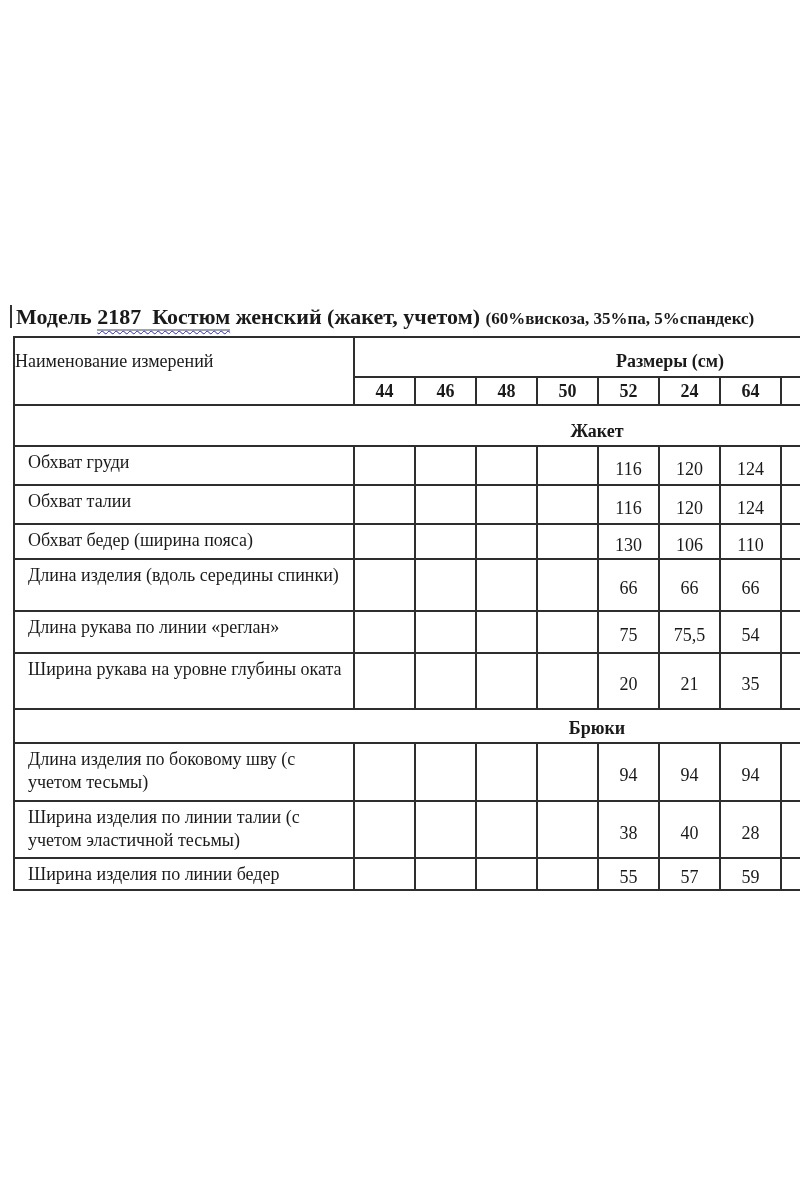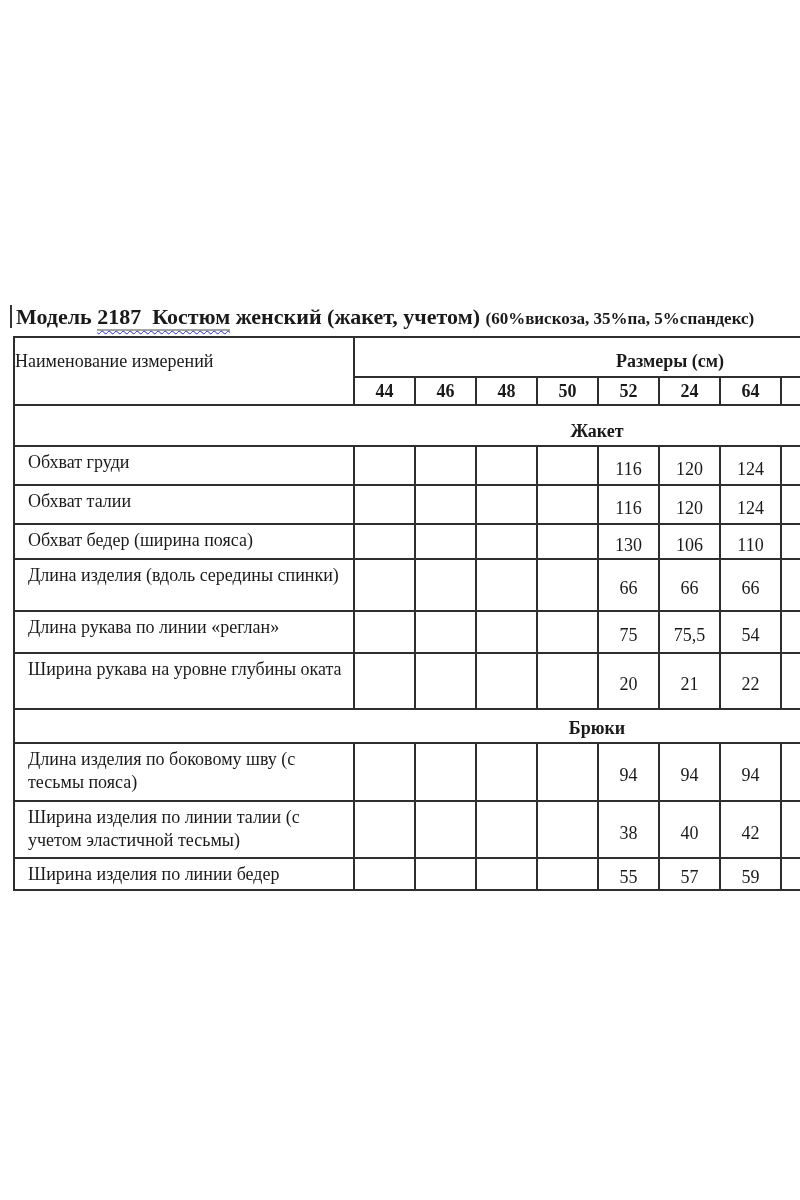--- a/index.html
+++ b/index.html
@@ -149,53 +149,53 @@
   </tr>
 
   <tr style="height:56px">
     <td class="label">Ширина рукава на уровне глубины оката</td>
     <td class="val"></td>
     <td class="val"></td>
     <td class="val"></td>
     <td class="val"></td>
     <td class="val">20</td>
     <td class="val">21</td>
-    <td class="val">22</td>
+    <td class="val">35</td>
     <td class="val"></td>
 
   </tr>
 
   <tr style="height:34px">
     <td class="band" colspan="11">
           <span class="pos">Брюки</span>
         </td>
   </tr>
 
   <tr style="height:58px">
-    <td class="label">Длина изделия по боковому шву (с тесьмы пояса)</td>
+    <td class="label">Длина изделия по боковому шву (с учетом тесьмы)</td>
     <td class="val"></td>
     <td class="val"></td>
     <td class="val"></td>
     <td class="val"></td>
     <td class="val">94</td>
     <td class="val">94</td>
     <td class="val">94</td>
     <td class="val"></td>
 
   </tr>
 
   <tr style="height:57px">
     <td class="label">Ширина изделия по линии талии (с учетом эластичной тесьмы)</td>
     <td class="val"></td>
     <td class="val"></td>
     <td class="val"></td>
     <td class="val"></td>
     <td class="val">38</td>
     <td class="val">40</td>
-    <td class="val">42</td>
+    <td class="val">28</td>
     <td class="val"></td>
 
   </tr>
 
   <tr style="height:32px">
     <td class="label">Ширина изделия по линии бедер</td>
     <td class="val"></td>
     <td class="val"></td>
     <td class="val"></td>
     <td class="val"></td>

